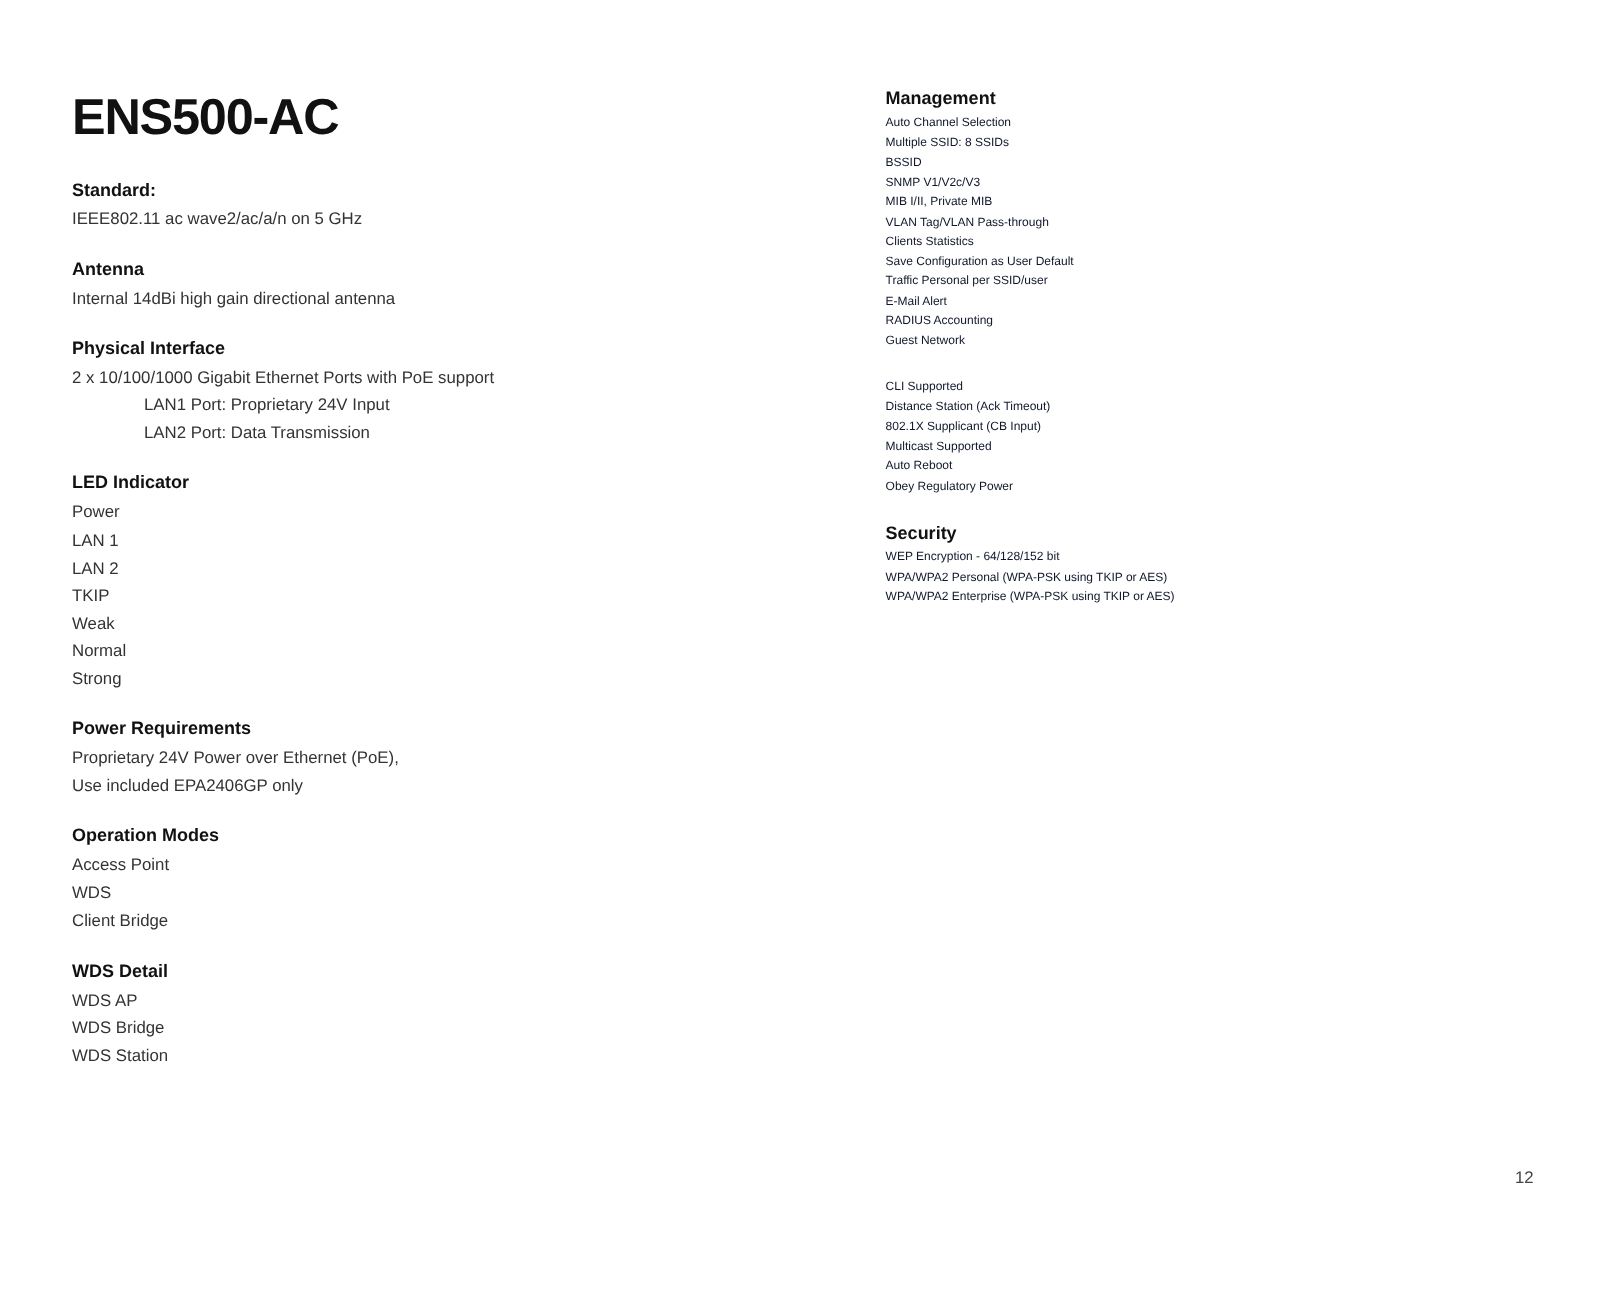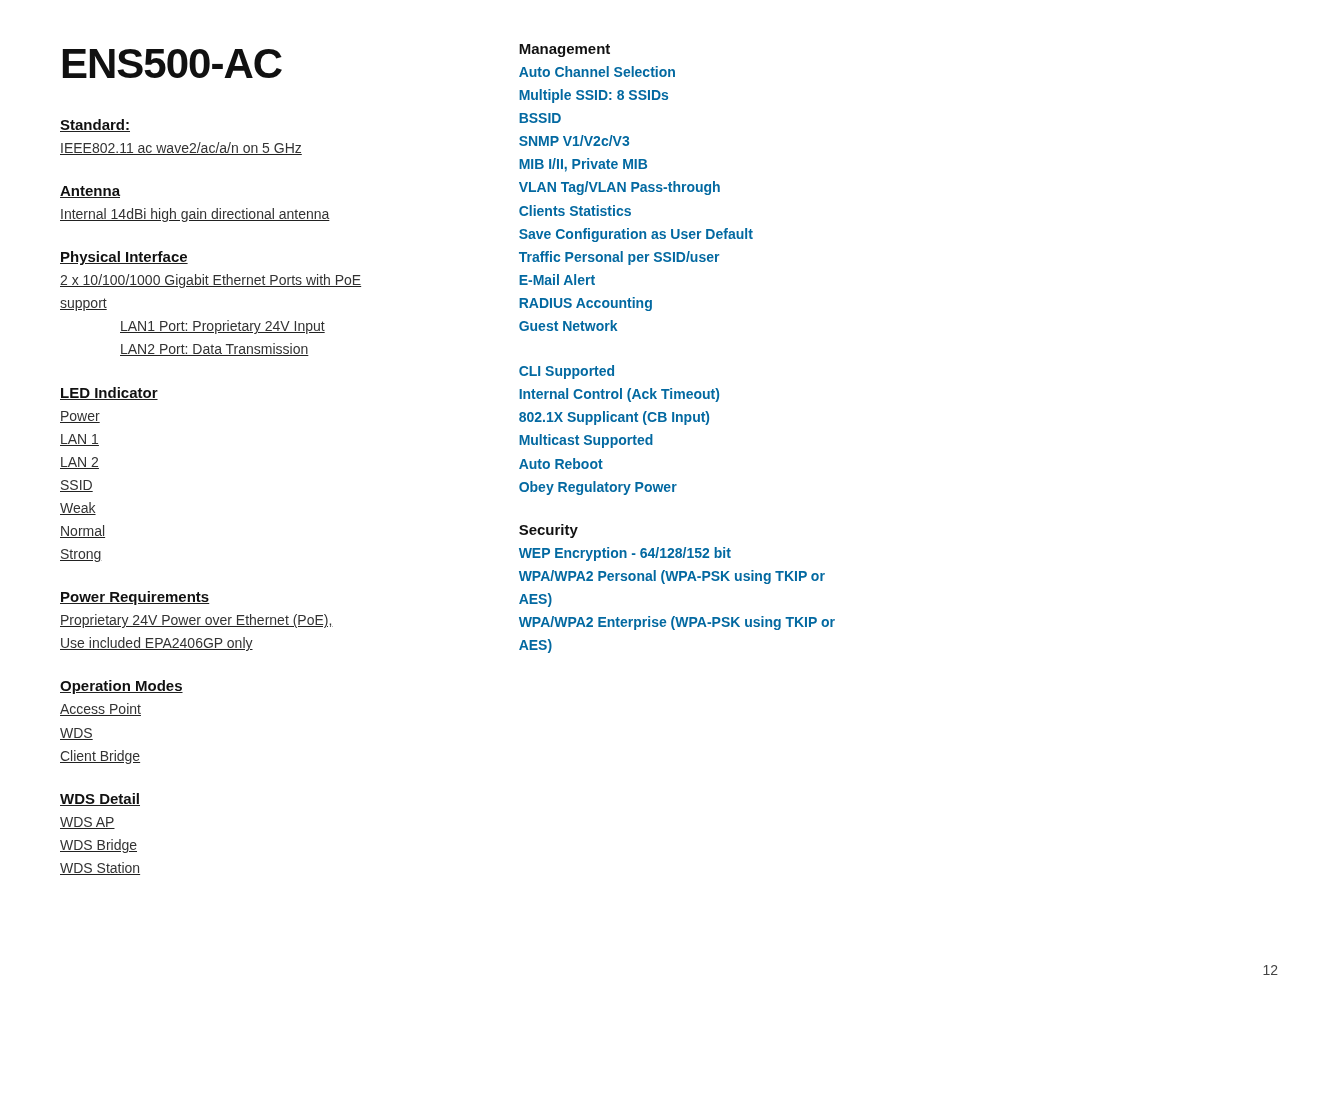--- a/index.html
+++ b/index.html
@@ -12,44 +12,44 @@
       font-family: 'Arial', sans-serif;
       background: #ffffff;
       color: #222222;
       width: 1338px;
       min-height: 1097px;
       padding: 40px 60px;
     }
 
     .page-container {
       display: grid;
-      grid-template-columns: 1fr 1fr 1fr;
+      grid-template-columns: 1fr 1fr;
       gap: 0 98px;
       max-width: 1220px;
+      margin-top: 34px;
     }
 
     .left-column {
       padding-right: 20px;
     }
 
     .right-column {
       padding-left: 20px;
     }
 
     h1.product-title {
       font-size: 42px;
       font-weight: 900;
       color: #111;
       margin-bottom: 28px;
       letter-spacing: -1px;
     }
 
     .section {
       margin-bottom: 22px;
-      text-decoration: underline;
     }
 
     .section-heading {
       font-size: 15px;
       font-weight: 800;
       color: #111;
       margin-bottom: 4px;
     }
 
     .section-content {
@@ -68,24 +68,23 @@
     }
 
     .right-section-heading {
       font-size: 15px;
       font-weight: 800;
       color: #111;
       margin-bottom: 4px;
     }
 
     .right-section-content {
-      font-size: 14px;
-      color: #0369a1;
+      font-size: 10px;
+      color: #0f172a;
       line-height: 1.65;
-      font-weight: bold;
     }
 
     .bottom-page-number {
       grid-column: 1 / -1;
       text-align: right;
       margin-top: 60px;
       font-size: 14px;
       color: #444;
     }
   </style>
@@ -116,21 +115,21 @@
         <div class="indented">LAN2 Port: Data Transmission</div>
       </div>
     </div>
 
     <div class="section">
       <div class="section-heading">LED Indicator</div>
       <div class="section-content" id="led-items">
           <div>Power</div>
           <div>LAN 1</div>
           <div>LAN 2</div>
-          <div>SSID</div>
+          <div>TKIP</div>
           <div>Weak</div>
           <div>Normal</div>
           <div>Strong</div>
         </div>
     </div>
 
     <div class="section">
       <div class="section-heading">Power Requirements</div>
       <div class="section-content">
         <div>Proprietary 24V Power over Ethernet (PoE),</div>
@@ -173,21 +172,21 @@
           <div>Traffic Personal per SSID/user</div>
           <div>E-Mail Alert</div>
           <div>RADIUS Accounting</div>
           <div>Guest Network</div>
         </div>
     </div>
 
     <div class="right-section">
       <div class="right-section-content" id="control-items">
           <div>CLI Supported</div>
-          <div>Internal Control (Ack Timeout)</div>
+          <div>Distance Station (Ack Timeout)</div>
           <div>802.1X Supplicant (CB Input)</div>
           <div>Multicast Supported</div>
           <div>Auto Reboot</div>
           <div>Obey Regulatory Power</div>
         </div>
     </div>
 
     <div class="right-section">
       <div class="right-section-heading">Security</div>
       <div class="right-section-content" id="security-items">

